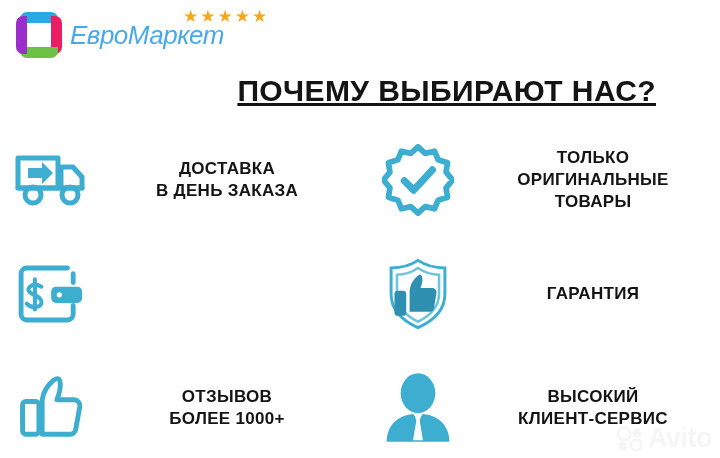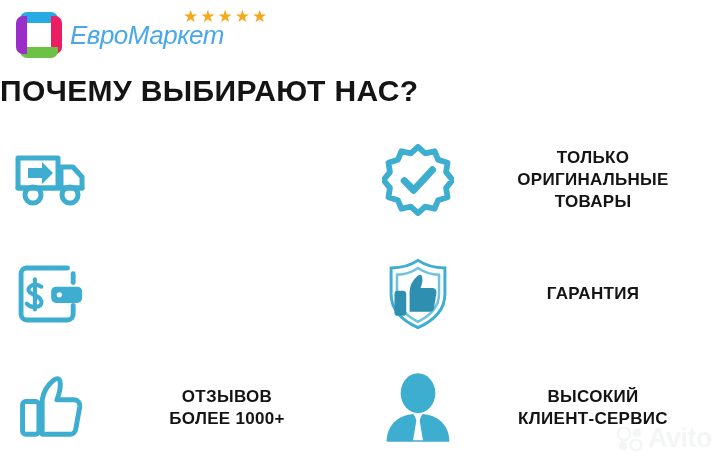--- a/index.html
+++ b/index.html
@@ -89,26 +89,27 @@
     line-height: 17px;
     white-space: nowrap;
   }
 
   
   #title {
     position: absolute;
     left: 0;
     top: 74px;
     width: 656px;
-    text-align: left;
+    text-align: right;
     font-size: 30px;
     font-weight: bold;
     letter-spacing: 0.4px;
     color: #141414;
     white-space: nowrap;
+    text-decoration: underline;
   }
 
   
   #features {
     position: absolute;
     left: 0;
     top: 126px;
     width: 720px;
     height: 320px;
   }
@@ -197,20 +198,22 @@
           <g fill="none" stroke="#3dadd0" stroke-width="5" stroke-linejoin="round" stroke-linecap="round">
             <path d="M4 8 h40 v30 h-40 z" rx="3"></path>
             <path d="M47 17 h12 l9 10 v11 h-21 z"></path>
             <path d="M4 38 h64"></path>
           </g>
           <path d="M14 18 h14 v-6 l11 11 -11 11 v-6 h-14 z" fill="#3dadd0"></path>
           <circle cx="19" cy="45" r="8" fill="none" stroke="#3dadd0" stroke-width="5"></circle>
           <circle cx="56" cy="45" r="8" fill="none" stroke="#3dadd0" stroke-width="5"></circle>
         </svg>
       </div>
+      <div class="feature-label">ДОСТАВКА
+В ДЕНЬ ЗАКАЗА</div>
     </div>
 
     <div class="feature col-right row-1">
       <div class="feature-icon">
         <svg width="72" height="72" viewBox="0 0 100 100">
           <path d="M50 4 L60 13 L73 10 L78 22 L91 26 L89 39 L98 50 L89 61 L91 74 L78 78 L73 90 L60 87 L50 96 L40 87 L27 90 L22 78 L9 74 L11 61 L2 50 L11 39 L9 26 L22 22 L27 10 L40 13 Z" fill="none" stroke="#3dadd0" stroke-width="8" stroke-linejoin="round"></path>
           <path d="M31 51 L44 64 L70 36" fill="none" stroke="#3dadd0" stroke-width="10" stroke-linecap="round" stroke-linejoin="round"></path>
         </svg>
       </div>
       <div class="feature-label">ТОЛЬКО

